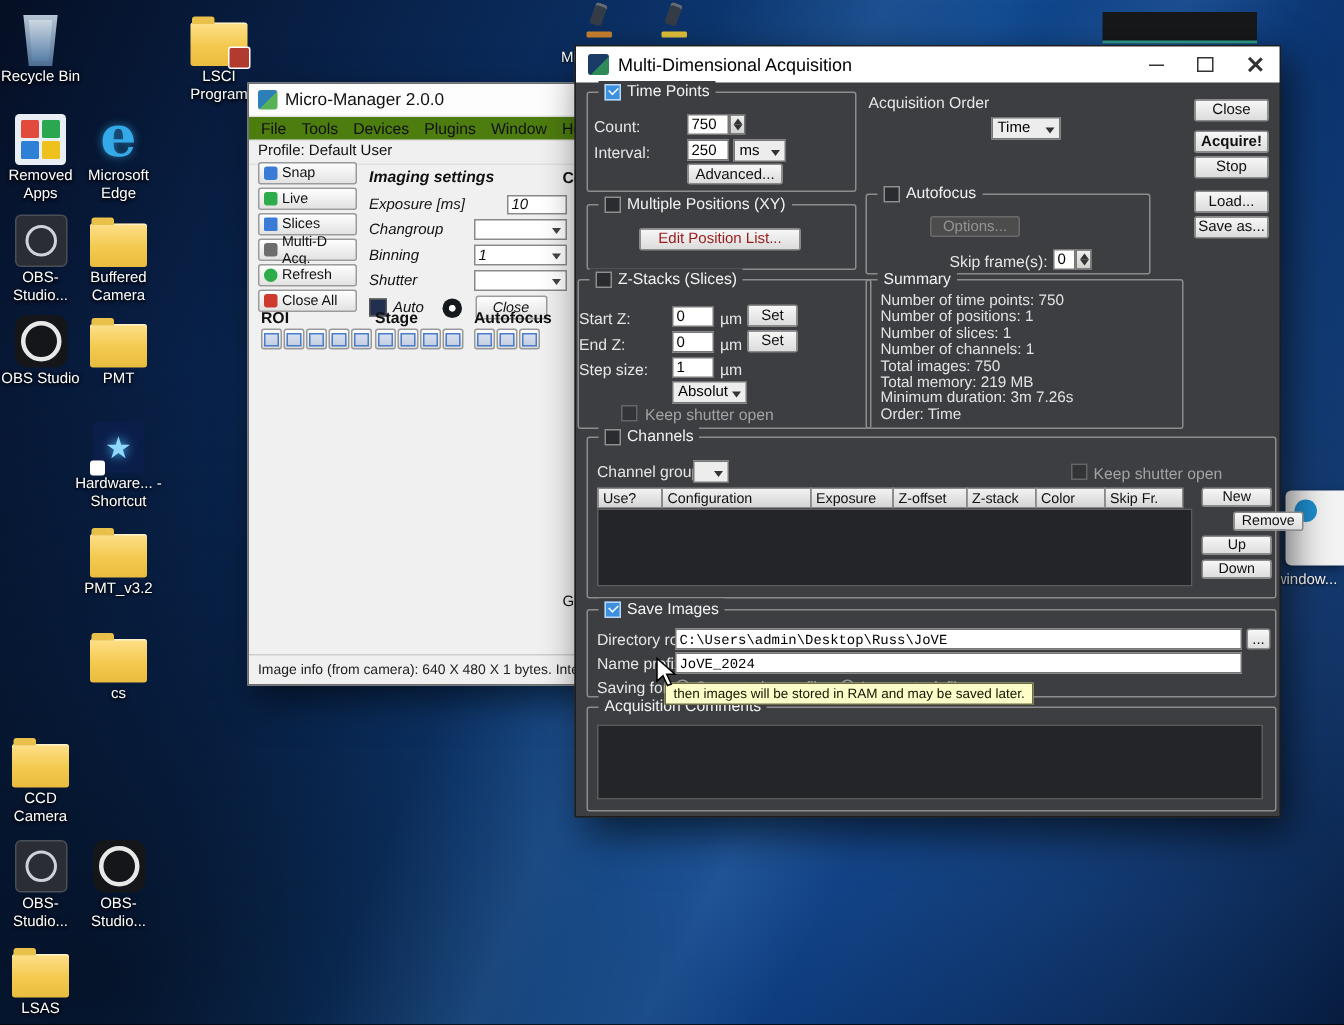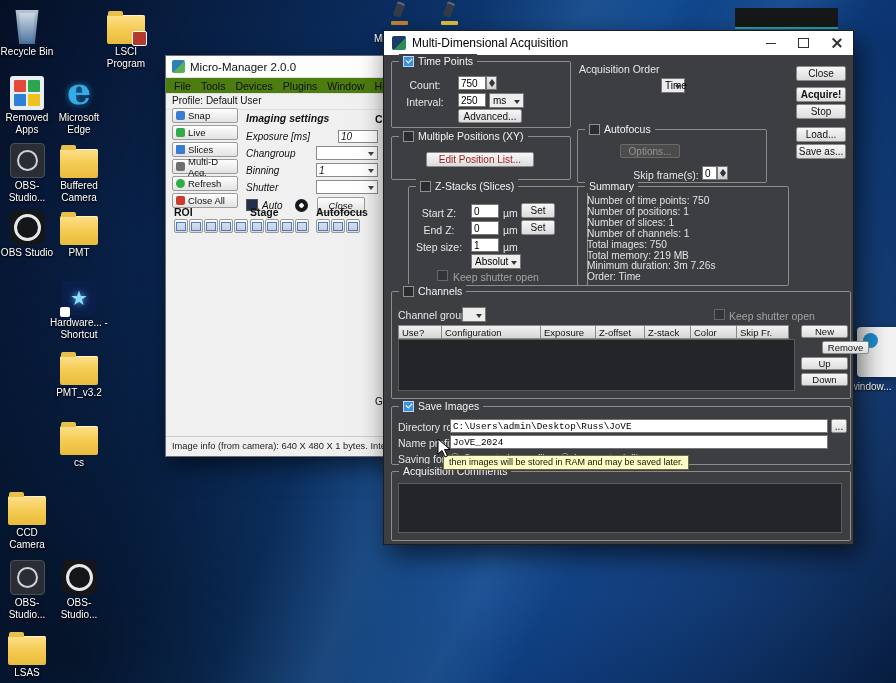--- a/index.html
+++ b/index.html
@@ -87,21 +87,21 @@
   .mda-cbtn.close::before,.mda-cbtn.close::after{content:"";position:absolute;left:16px;top:6px;width:1.5px;height:12px;background:#333;}
   .mda-cbtn.close::before{transform:rotate(45deg);} .mda-cbtn.close::after{transform:rotate(-45deg);}
   .grp{position:absolute;border:1px solid #8c8c8c;border-radius:2px;}
   .gtitle{position:absolute;top:-8px;left:7px;background:#3c3e41;padding:0 4px;display:flex;align-items:center;gap:4px;font-size:10.5px;color:#f2f2f2;height:14px;line-height:14px;white-space:nowrap;}
   .cb{display:inline-block;width:11px;height:11px;background:#2a2c2f;border:1px solid #8f8f8f;position:relative;box-sizing:border-box;flex:none;}
   .cb.checked{background:#3d8fe0;border-color:#bcd7f2;}
   .cb.checked::after{content:"";position:absolute;left:2px;top:1.5px;width:5px;height:3px;border-left:1.6px solid #fff;border-bottom:1.6px solid #fff;transform:rotate(-45deg);}
   .cb.dis{opacity:.5;}
   .cbabs{position:absolute;}
   .dlbl{position:absolute;font-size:10.5px;color:#e6e6e6;white-space:nowrap;}
-  .dlbl.r{text-align:center;}
+  .dlbl.r{text-align:left;}
   .dlbl.dim{color:#a3a3a3;}
   .dinput{position:absolute;height:14px;background:#fff;border:1px solid #767676;color:#000;font-size:10px;line-height:13px;padding:0 2px;box-sizing:border-box;overflow:hidden;white-space:nowrap;}
   .dinput.mono{font-family:"Liberation Mono",monospace;font-size:9.3px;}
   .spin{position:absolute;width:11px;height:14px;background:linear-gradient(#efefef,#cfcfcf);border:1px solid #767676;box-sizing:border-box;}
   .spin::before,.spin::after{content:"";position:absolute;left:2px;border-left:3px solid transparent;border-right:3px solid transparent;}
   .spin::before{top:2px;border-bottom:4px solid #333;}
   .spin::after{bottom:2px;border-top:4px solid #333;}
   .dselect{position:absolute;height:15px;background:#ededed;border:1px solid #767676;color:#000;font-size:10px;line-height:14px;padding:0 13px 0 3px;box-sizing:border-box;white-space:nowrap;}
   .dselect::after{content:"";position:absolute;right:3px;top:5.5px;border-left:3.5px solid transparent;border-right:3.5px solid transparent;border-top:4px solid #333;}
   .dbtn{position:absolute;display:flex;align-items:center;justify-content:center;background:linear-gradient(#f7f7f7,#dcdcdc);border:1px solid #8a8a8a;border-radius:2px;color:#111;font-size:10px;box-sizing:border-box;white-space:nowrap;}
@@ -124,21 +124,21 @@
   <div class="beam" style="left:38%;width:22%;transform:rotate(22deg);"></div>
   <div class="beam" style="left:58%;width:16%;transform:rotate(28deg);"></div>
 
   <div id="desktop-icons" style="position:absolute;inset:0;z-index:1;">
       <div class="dicon" style="left: -2px; top: 4px;">
         <div class="ic">
           <div class="g-recycle"></div>
         </div>
         <div class="lbl">Recycle Bin</div>
       </div>
-      <div class="dicon" style="left: 97px; top: 4px; text-align: center;">
+      <div class="dicon" style="left: 117px; top: 4px; text-align: center;">
         <div class="ic">
           <div class="g-folder-chip"></div>
         </div>
         <div class="lbl">LSCI Program</div>
       </div>
       <div class="dicon" style="left: -2px; top: 70px;">
         <div class="ic">
           <div class="g-apps">
             <i></i>
             <i></i>
@@ -351,42 +351,42 @@
       <span class="dlbl r" style="left:4px;top:17px;width:58px;">Count:</span>
       <div class="dinput" style="left:66px;top:14px;width:28px;">750</div>
       <div class="spin" style="left:94px;top:14px;"></div>
       <span class="dlbl r" style="left:4px;top:34px;width:58px;">Interval:</span>
       <div class="dinput" style="left:66px;top:31px;width:28px;">250</div>
       <div class="dselect" style="left:97px;top:31px;width:35px;"><span>ms</span></div>
       <div class="dbtn" style="left:66px;top:47px;width:64px;height:14px;">Advanced...</div>
     </div>
 
     <span class="dlbl" style="left:195px;top:32px;">Acquisition Order</span>
-    <div class="dselect" style="left:277px;top:47px;width:24px;"><span>Time</span></div>
+    <div class="dselect" style="left:277px;top:47px;width:46px;"><span>Time</span></div>
 
     <div class="grp" style="left:7px;top:105px;width:178px;height:42px;">
       <div class="gtitle">
           <span class="cb"></span>
           <span>Multiple Positions (XY)</span>
         </div>
       <div class="dbtn redtext" style="left:34px;top:15px;width:108px;height:15px;">Edit Position List...</div>
     </div>
 
     <div class="grp" style="left:193px;top:98px;width:188px;height:52px;">
       <div class="gtitle">
           <span class="cb"></span>
           <span>Autofocus</span>
         </div>
       <div class="dbtn disabled" style="left:42px;top:14px;width:60px;height:14px;">Options...</div>
       <span class="dlbl r" style="left:55px;top:39px;width:66px;">Skip frame(s):</span>
       <div class="dinput" style="left:124px;top:36px;width:15px;">0</div>
       <div class="spin" style="left:139px;top:36px;"></div>
     </div>
 
-    <div class="grp" style="left:24px;top:155px;width:178px;height:98px;">
+    <div class="grp" style="left:1px;top:155px;width:178px;height:98px;padding-left:16px;">
       <div class="gtitle">
           <span class="cb"></span>
           <span>Z-Stacks (Slices)</span>
         </div>
       <span class="dlbl r" style="left:0;top:20px;width:60px;">Start Z:</span>
       <div class="dinput" style="left:62px;top:17px;width:28px;">0</div>
       <span class="dlbl" style="left:94px;top:20px;">µm</span>
       <div class="dbtn" style="left:112px;top:16px;width:34px;height:15px;">Set</div>
       <span class="dlbl r" style="left:0;top:37px;width:60px;">End Z:</span>
       <div class="dinput" style="left:62px;top:34px;width:28px;">0</div>

